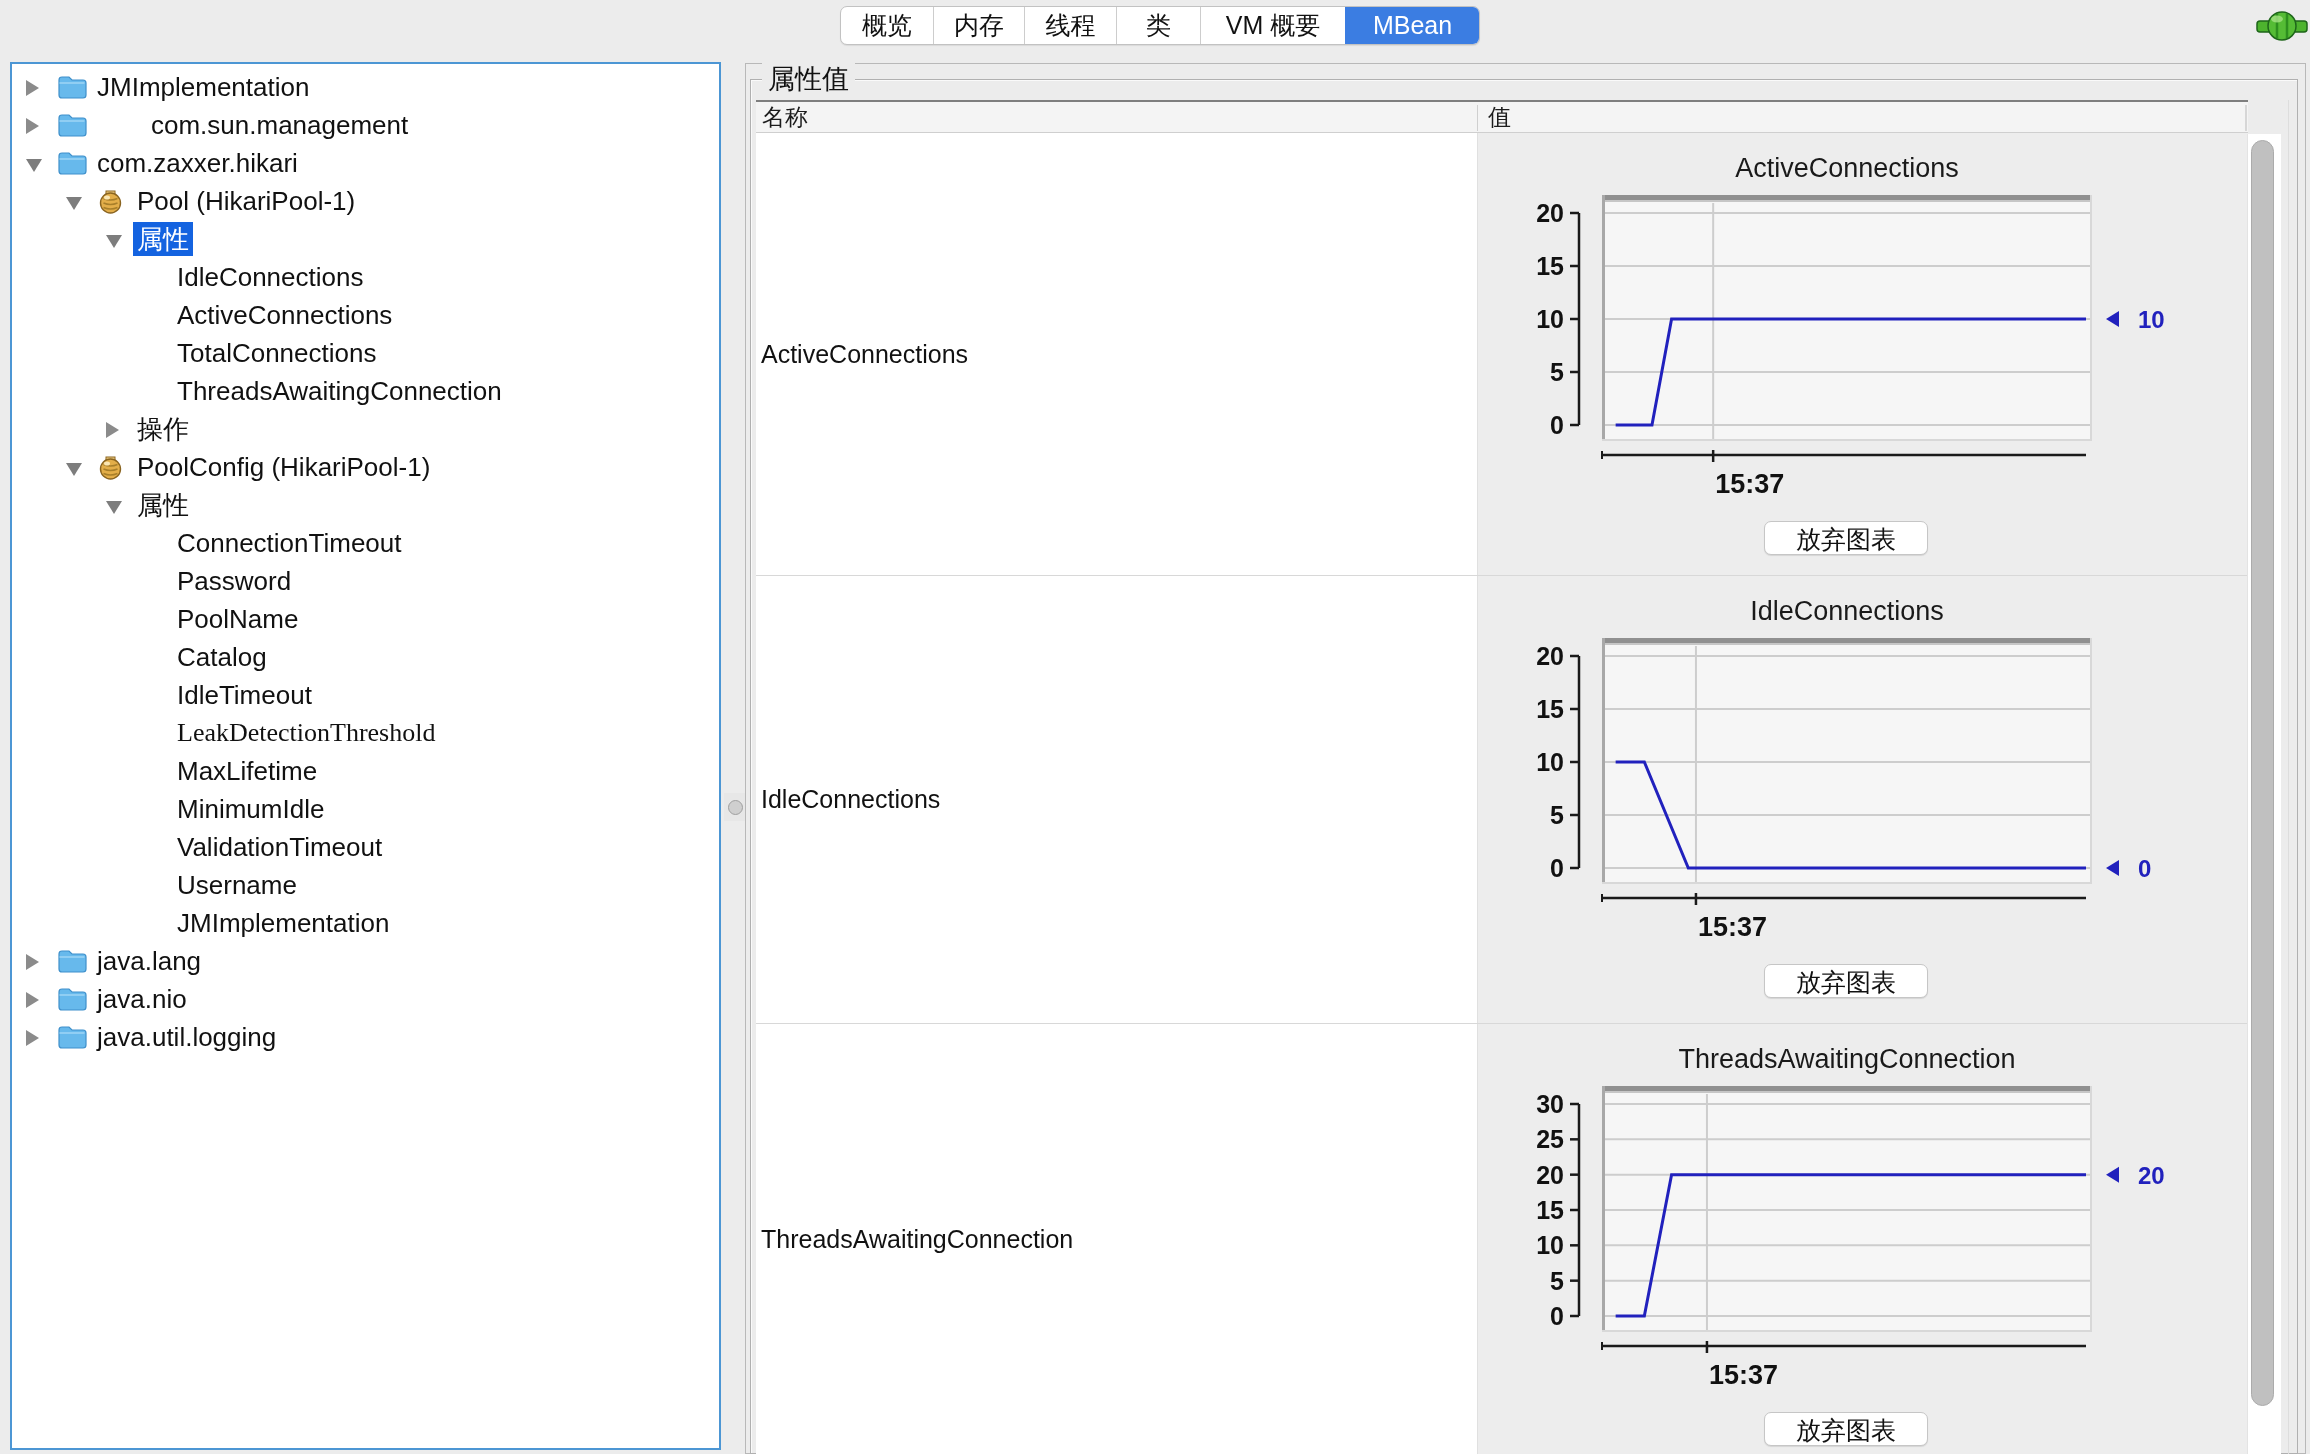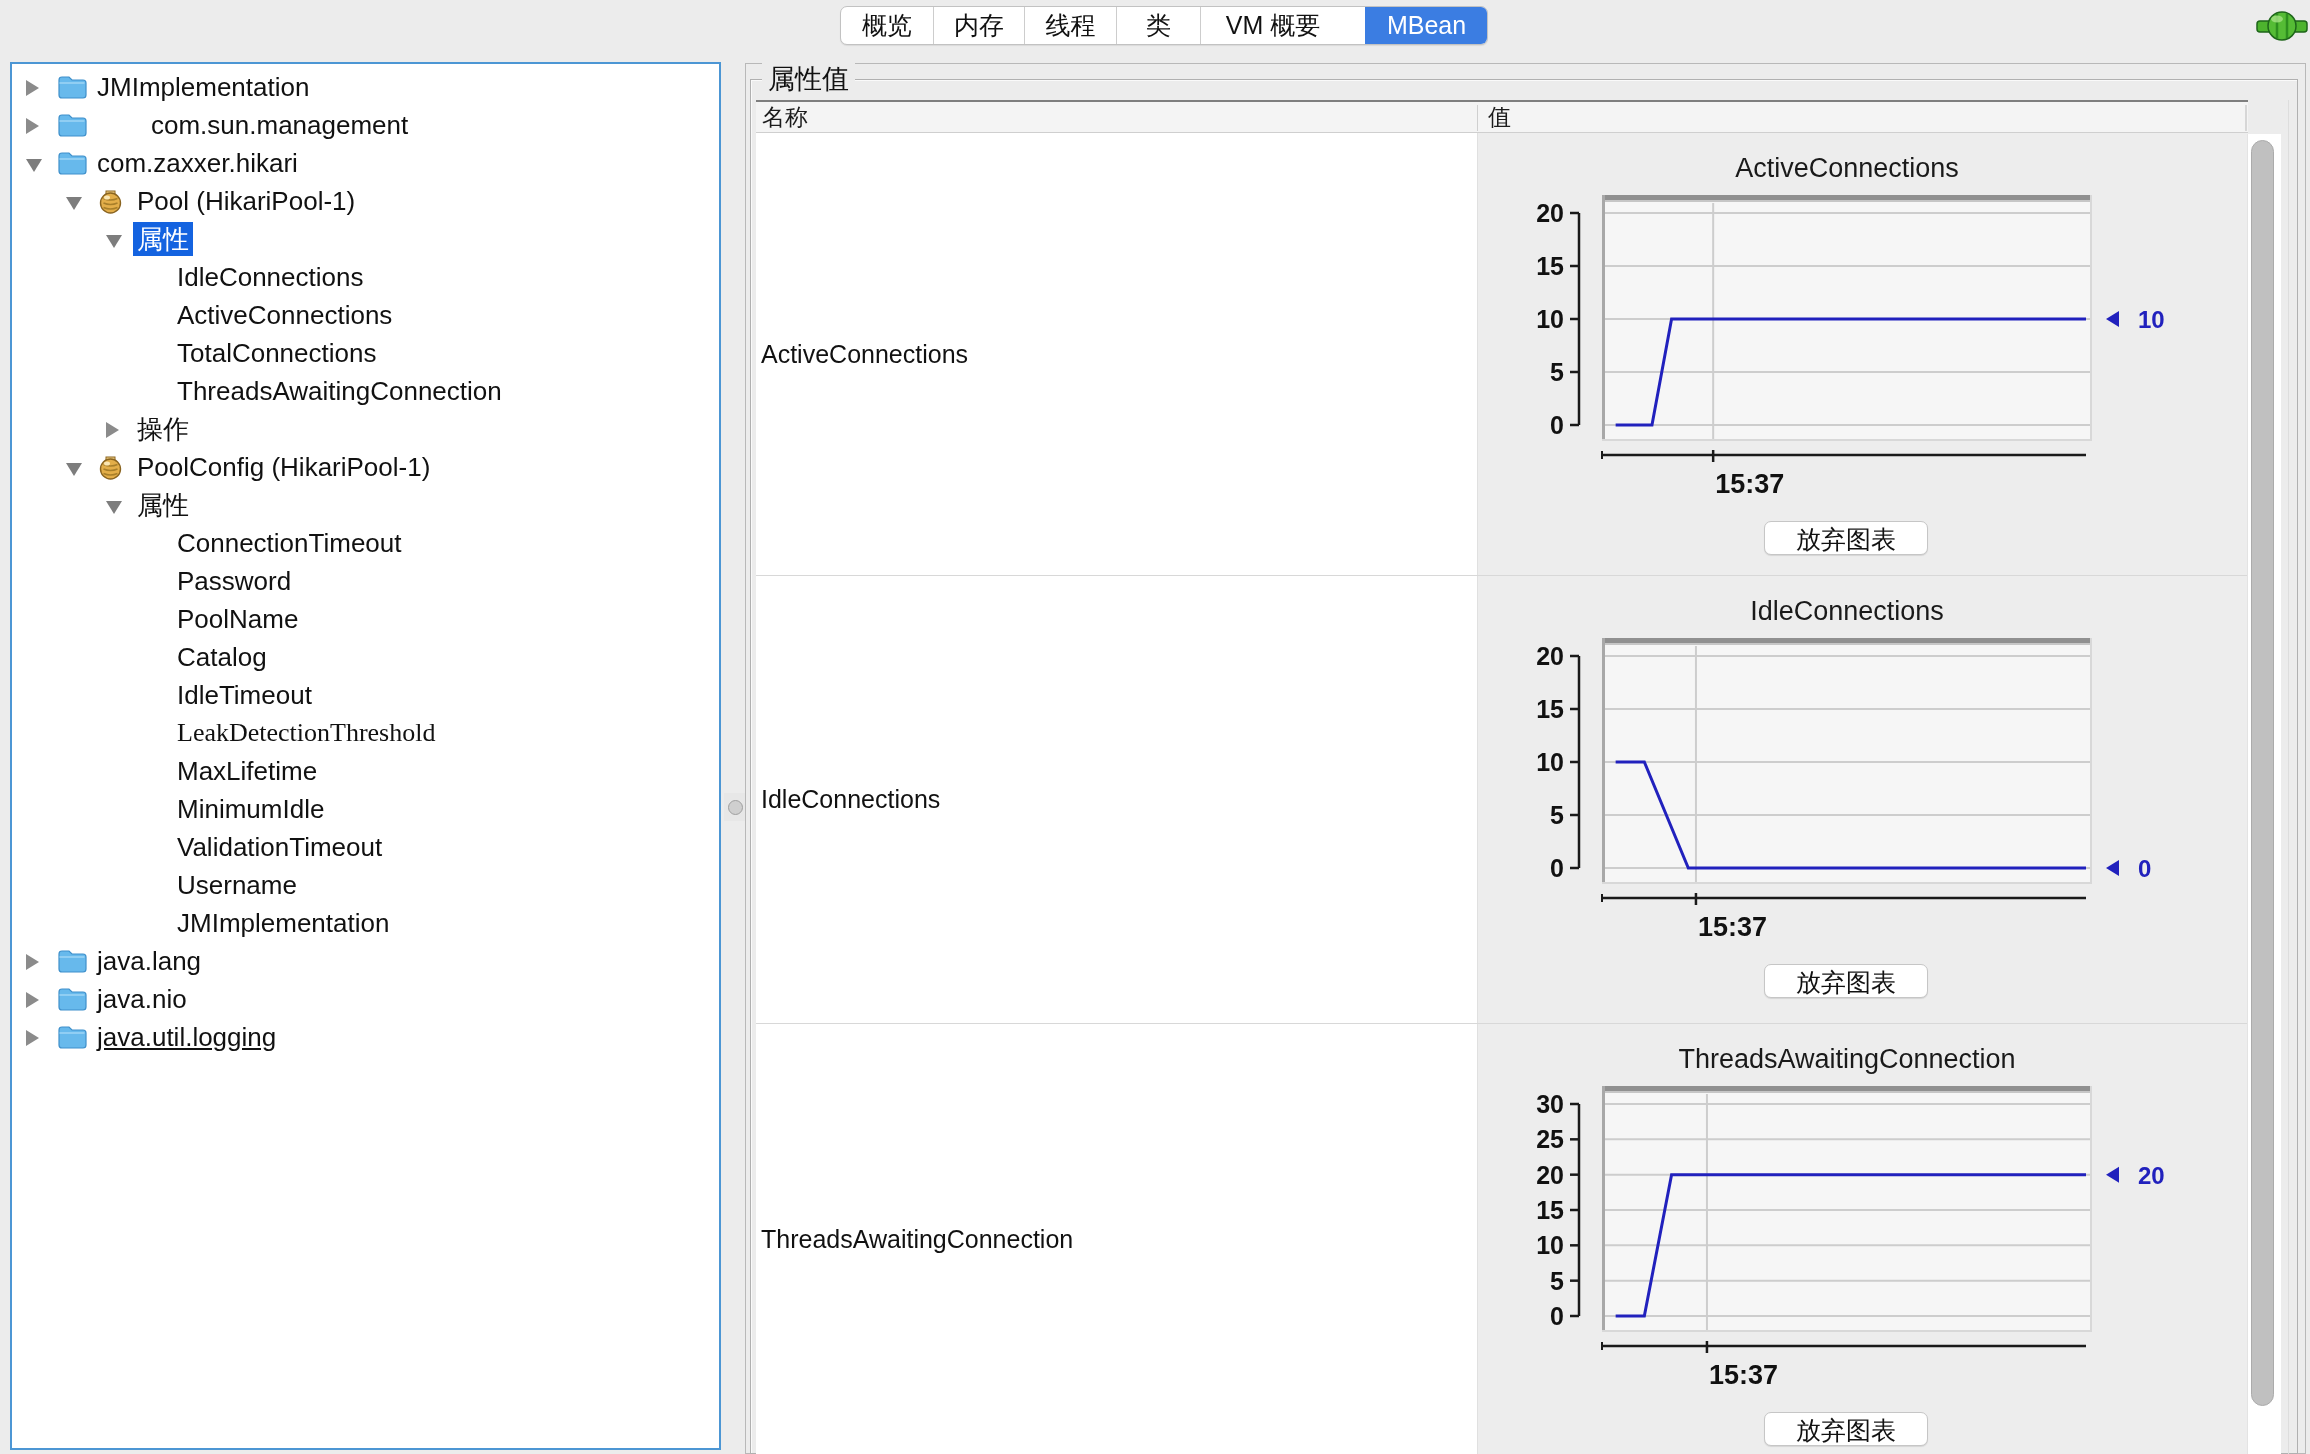--- a/index.html
+++ b/index.html
@@ -81,21 +81,21 @@
 <body>
 
 <div id="root">
 
   <div class="tab-bar" id="tab-bar">
       <div class="tab" style="width: 92px;">概览</div>
       <div class="tab" style="width: 91px;">内存</div>
       <div class="tab" style="width: 92px;">线程</div>
       <div class="tab" style="width: 84px;">类</div>
       <div class="tab" style="width: 145px;">VM 概要</div>
-      <div class="tab selected" style="width: 122px; margin-left: 20px;">MBean</div>
+      <div class="tab selected" style="width: 134px;">MBean</div>
     </div>
 
   <div class="conn-icon">
     <svg width="52" height="36" viewBox="0 0 52 36">
       <rect x="1" y="13" width="50" height="11" rx="3" fill="#4db32e" stroke="#1e661a" stroke-width="1.5"></rect>
       <circle cx="26" cy="18" r="14" fill="#55bc35" stroke="#1e661a" stroke-width="1.5"></circle>
       <path d="M21 6 v24 M31 6 v24" stroke="#2e8f1f" stroke-width="2.5" fill="none"></path>
       <ellipse cx="21" cy="11" rx="6" ry="3.5" fill="#a5e284" opacity="0.8"></ellipse>
     </svg>
   </div>
@@ -218,21 +218,21 @@
               <path d="M2.5 9 h25" stroke="#9bd4f6" stroke-width="1.6"></path>
             </svg></span>
           <span class="tree-label" style="left: 81px;">java.nio</span>
         </div>
         <div class="tree-row" style="top: 952px;">
           <span class="tree-arrow collapsed" style="left: 14px;"></span>
           <span class="tree-icon" style="left: 45px;"><svg width="30" height="26" viewBox="0 0 30 26">
               <path d="M2 6 q0-3 3-3 h7 l3 3 h11 q3 0 3 3 v12 q0 3-3 3 H5 q-3 0-3-3 Z" fill="#67b9ec" stroke="#3f90cb" stroke-width="1.2"></path>
               <path d="M2.5 9 h25" stroke="#9bd4f6" stroke-width="1.6"></path>
             </svg></span>
-          <span class="tree-label" style="left: 81px; text-decoration: underline;">java.util.logging</span>
+          <span class="tree-label" style="left: 81px;">java.util.logging</span>
         </div>
       </div>
   </div>
 
   <div class="divider"></div>
   <div class="divider-grip">
       <span class="dot"></span>
     </div>
 
   <div class="rp-outline"></div>

